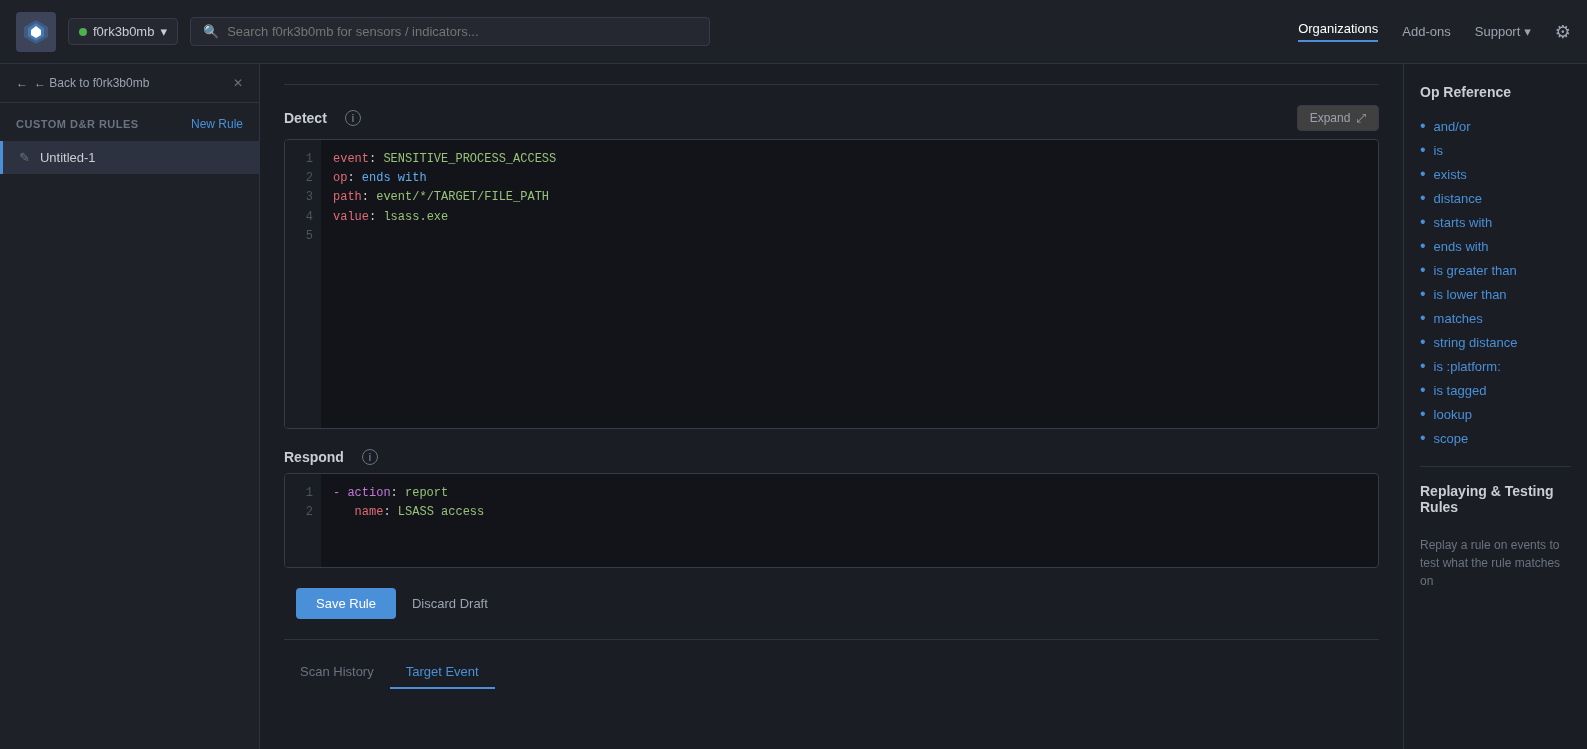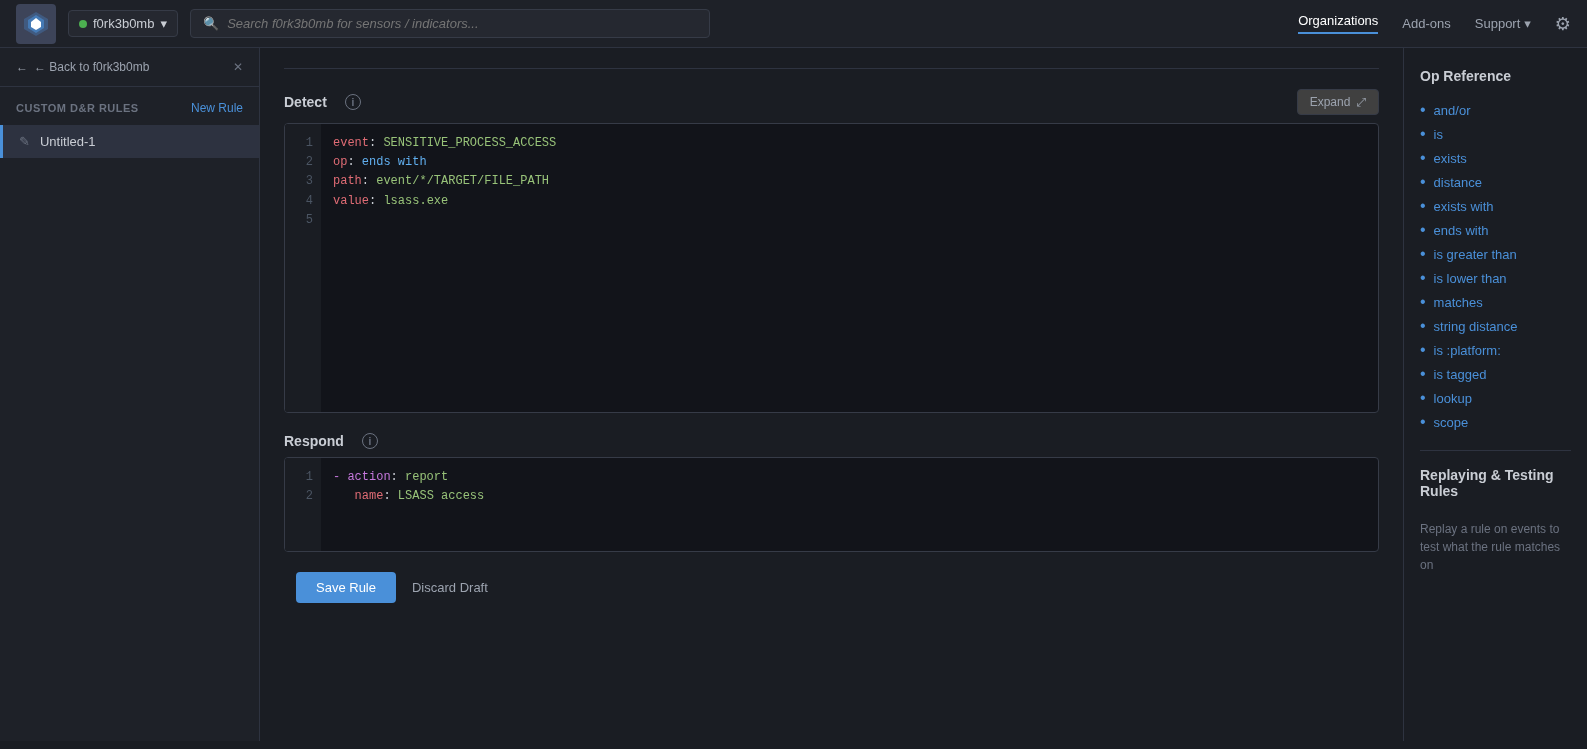--- a/index.html
+++ b/index.html
@@ -11,21 +11,21 @@
       height: 749px;
       overflow: hidden;
     }
 
     
     .topnav {
       display: flex;
       align-items: center;
       background: #1e2128;
       border-bottom: 1px solid #2e3340;
-      height: 48px;
+      height: 64px;
       padding: 0 16px;
       gap: 12px;
     }
     .logo {
       width: 40px;
       height: 40px;
       background: #3d4459;
       display: flex;
       align-items: center;
       justify-content: center;
@@ -61,21 +61,20 @@
       gap: 8px;
       max-width: 520px;
     }
     .search-bar input {
       background: none;
       border: none;
       outline: none;
       color: #9ca3af;
       font-size: 13px;
       width: 100%;
-      font-style: italic;
     }
     .nav-right {
       margin-left: auto;
       display: flex;
       align-items: center;
       gap: 24px;
     }
     .nav-link {
       color: #9ca3af;
       cursor: pointer;
@@ -456,30 +455,36 @@
       </div>
       <div class="code-content" contenteditable="true" style=""><span class="action">- action</span>: <span class="val">report</span>
    <span class="key">name</span>: <span class="val">LSASS access</span></div>
     </div>
 
     <div class="button-row">
       <button class="btn-save">Save Rule</button>
       <button class="btn-discard">Discard Draft</button>
     </div>
 
+    <div class="bottom-section">
+      <div class="tab-bar">
+        <div class="tab">Scan History</div>
+        <div class="tab active">Target Event</div>
+      </div>
+    </div>
   </main>
 
   <aside class="right-panel">
     <div class="op-ref-title">Op Reference</div>
     <ul class="op-ref-list">
       <li>and/or</li>
       <li>is</li>
       <li>exists</li>
       <li>distance</li>
-      <li>exists with</li>
+      <li>starts with</li>
       <li>ends with</li>
       <li>is greater than</li>
       <li>is lower than</li>
       <li>matches</li>
       <li>string distance</li>
       <li>is :platform:</li>
       <li>is tagged</li>
       <li>lookup</li>
       <li>scope</li>
     </ul>

